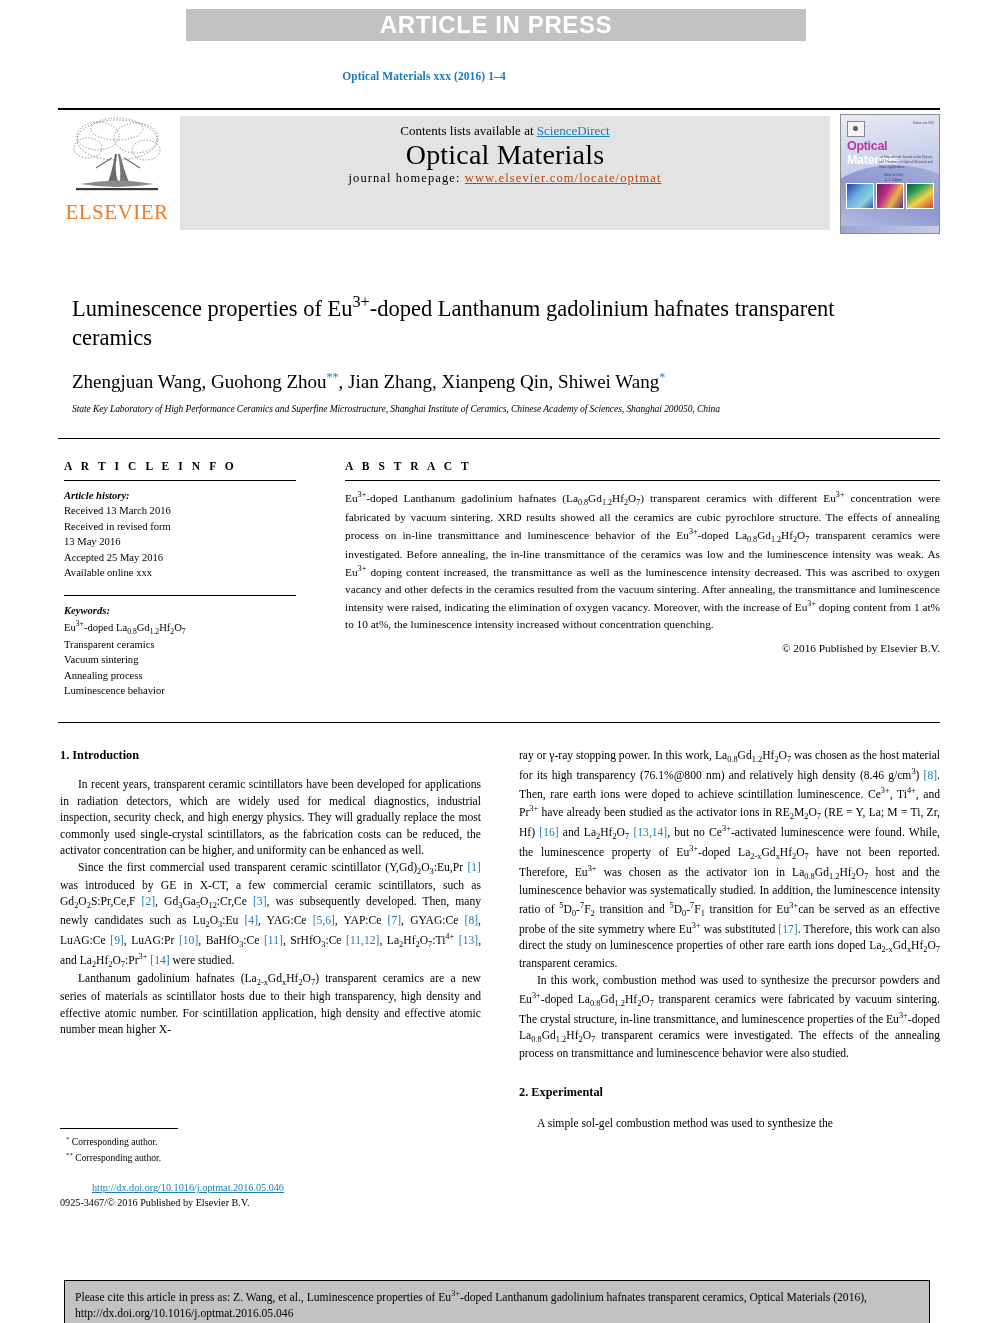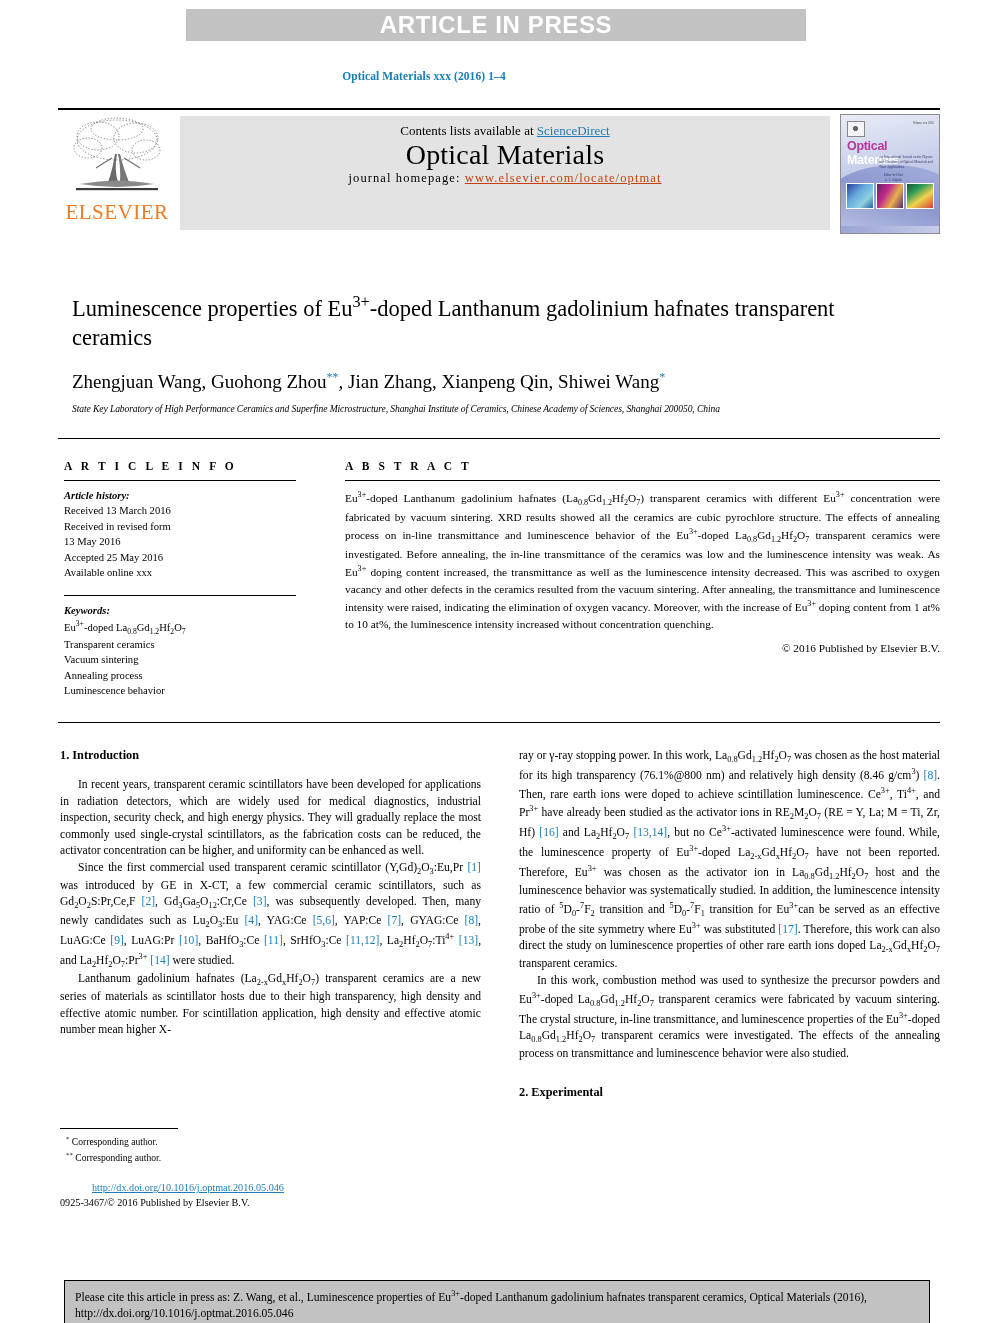--- a/index.html
+++ b/index.html
@@ -446,20 +446,21 @@
       precursor powders and Eu<sup>3+</sup>-doped La<sub>0.8</sub>Gd<sub>1.2</sub>Hf<sub>2</sub>O<sub>7</sub> transparent
       ceramics were fabricated by vacuum sintering. The crystal structure,
       in-line transmittance, and luminescence properties of the
       Eu<sup>3+</sup>-doped La<sub>0.8</sub>Gd<sub>1.2</sub>Hf<sub>2</sub>O<sub>7</sub> transparent ceramics were investigated.
       The effects of the annealing process on transmittance and
       luminescence behavior were also studied.
     </p>
 
     <div class="body-h2" style="margin-top:22px;">2.  Experimental</div>
 
+    <p class="body-p">A simple sol-gel combustion method was used to synthesize the</p>
   </div>
 
 </div>
 
 <div class="footnotes">
   <div class="fn-rule"></div>
   <div class="fn-line">
     <sup>*</sup>
     <span>Corresponding author.</span>
   </div>

